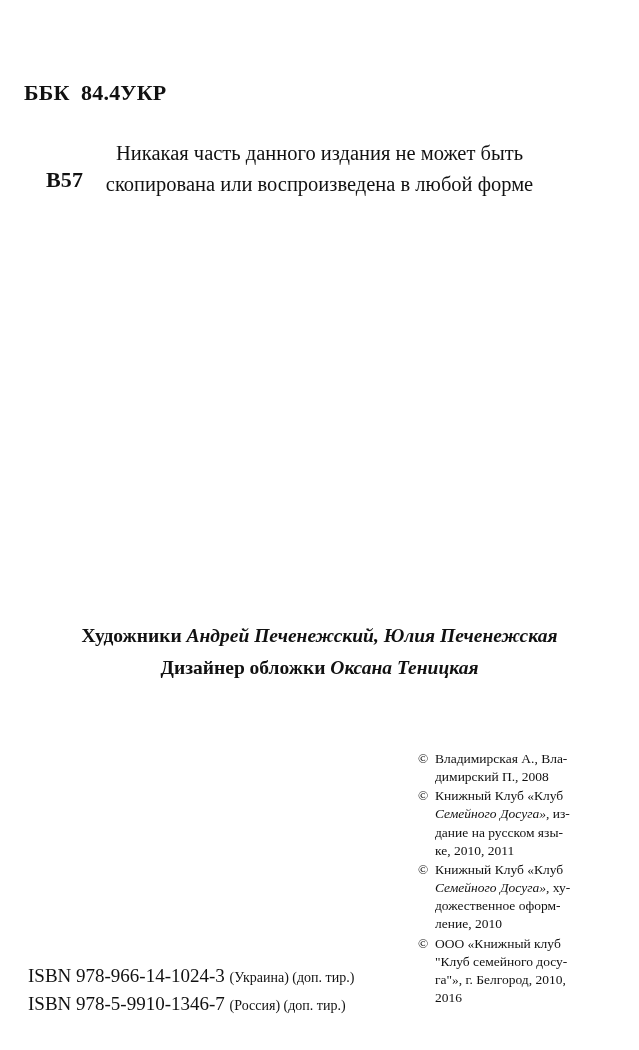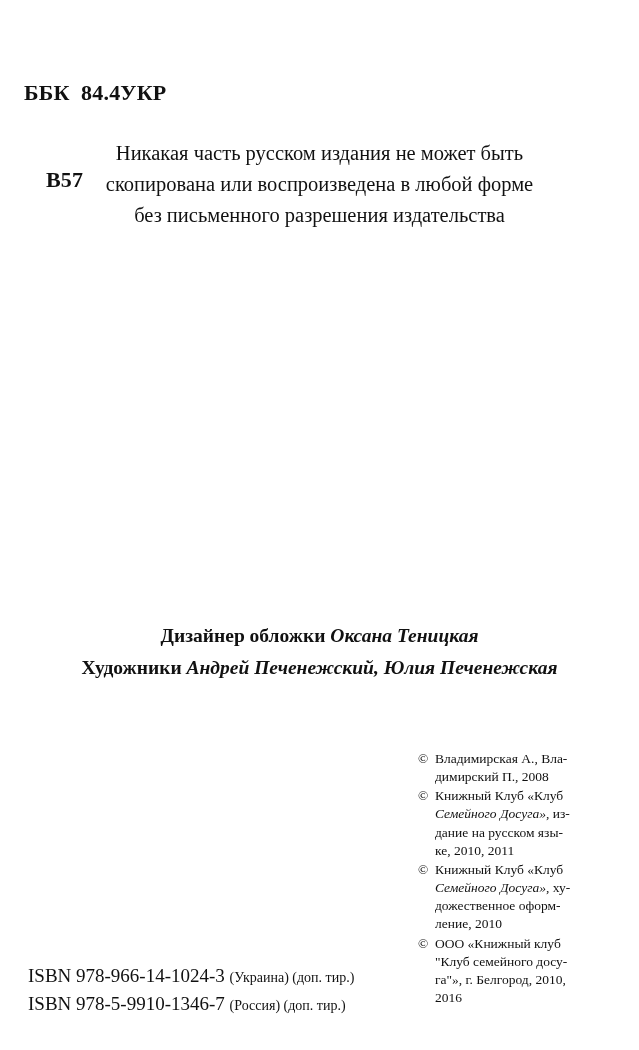--- a/index.html
+++ b/index.html
@@ -112,31 +112,30 @@
 <body>
 
 <div class="page">
 
   <div class="bbk">
     <span class="line1">ББК  84.4УКР</span>
     <span class="line2">В57</span>
   </div>
 
   <div class="notice">
-    <div>Никакая часть русском издания не может быть</div>
+    <div>Никакая часть данного издания не может быть</div>
     <div>скопирована или воспроизведена в любой форме</div>
-    <div>без письменного разрешения издательства</div>
   </div>
 
   <div class="credits">
     <div class="row">
-      <span>Дизайнер обложки </span><em>Оксана Теницкая</em>
+      <span>Художники </span><em>Андрей Печенежский, Юлия Печенежская</em>
     </div>
     <div class="row">
-      <span>Художники </span><em>Андрей Печенежский, Юлия Печенежская</em>
+      <span>Дизайнер обложки </span><em>Оксана Теницкая</em>
     </div>
   </div>
 
   <div class="copyright">
 
     <div class="cp-item">
       <span class="cp-mark">©</span>
       <span class="cp-text"><span>Владимирская А., Вла-</span><br><span>димирский П., 2008</span></span>
     </div>
 

